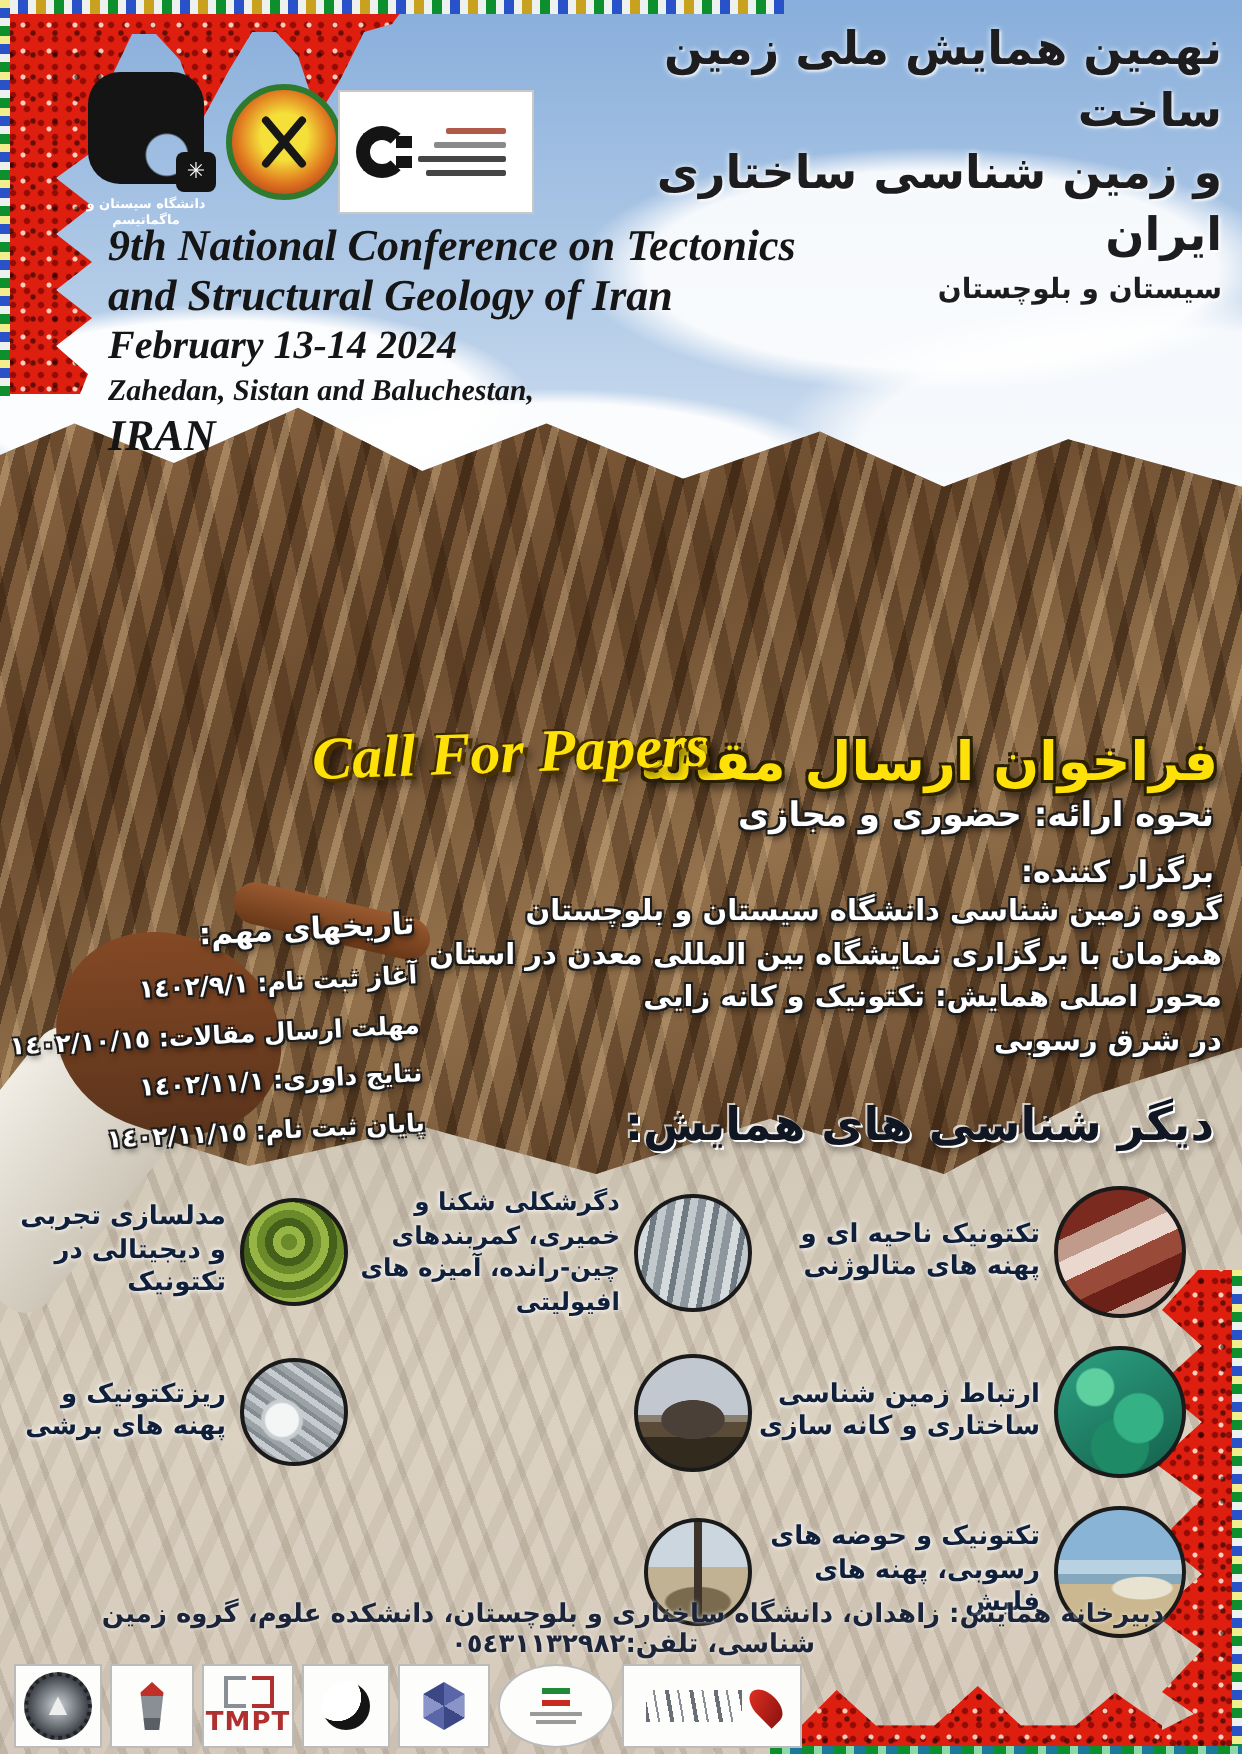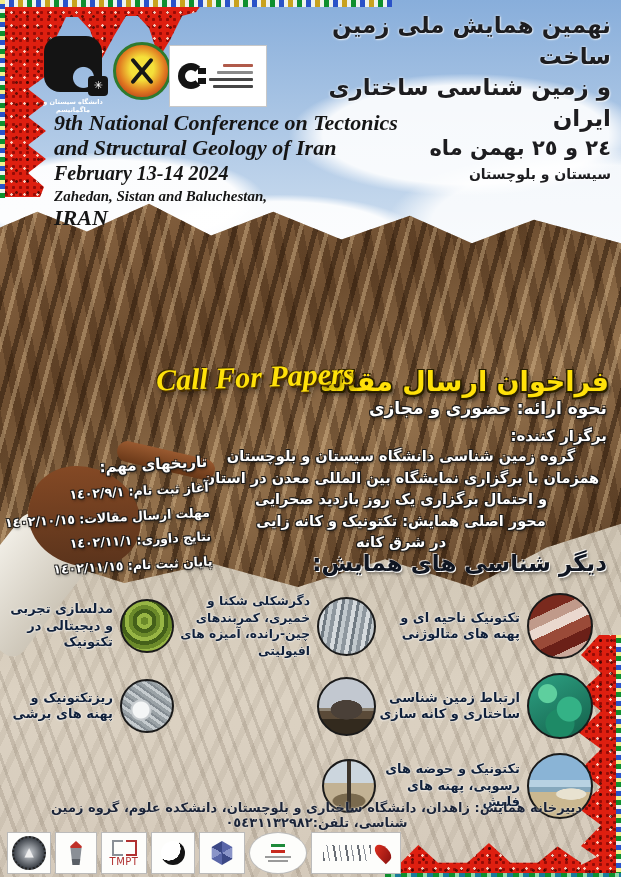--- a/index.html
+++ b/index.html
@@ -95,21 +95,21 @@
 
   .ow{color:#fff;text-shadow:-1px -1px 0 #1c1c1c,1px -1px 0 #1c1c1c,-1px 1px 0 #1c1c1c,1px 1px 0 #1c1c1c,1px 2px 3px rgba(0,0,0,.6);}
   .call-fa{position:absolute;right:12px;top:320px;z-index:6;direction:rtl;font-size:27px;font-weight:bold;
     color:#ffe10a;text-shadow:-1.5px -1.5px 0 #2a2000,1.5px -1.5px 0 #2a2000,-1.5px 1.5px 0 #2a2000,1.5px 1.5px 0 #2a2000,3px 4px 4px rgba(0,0,0,.6);margin-top:46px;}
   .call-en{position:absolute;left:156px;top:360px;z-index:6;font-family:"Liberation Serif",serif;
     font-style:italic;font-weight:bold;font-size:30px;color:#ffe10a;transform:rotate(-2deg);
     text-shadow:-1px -1px 0 #3a2a00,2px 2px 0 #4a3000,3px 4px 5px rgba(0,0,0,.65);}
   .presentation{position:absolute;right:14px;top:398px;z-index:6;direction:rtl;font-size:17px;font-weight:bold;}
   .organizer-label{position:absolute;right:14px;top:427px;z-index:6;direction:rtl;font-size:15px;font-weight:bold;}
   .organizer-lines{position:absolute;right:10px;top:446px;width:420px;z-index:6;direction:rtl;
-    text-align:center;font-size:14.5px;font-weight:bold;line-height:21.5px;}
+    font-size:14.5px;font-weight:bold;line-height:21.5px;}
   .dates{position:absolute;left:2px;top:458px;width:208px;z-index:6;direction:rtl;text-align:right;
     transform:rotate(-3deg);}
   .dates .hd{font-size:15px;font-weight:bold;margin-bottom:5px;}
   .dates .it{font-size:12.5px;font-weight:bold;line-height:24.5px;}
 
   .themes-header{position:absolute;right:14px;top:550px;z-index:6;direction:rtl;font-size:23px;font-weight:bold;
     color:#101622;text-shadow:1px 1px 0 #fff,-1px -1px 0 rgba(255,255,255,.7),2px 3px 3px rgba(0,0,0,.35);}
 
   
   .themes{position:absolute;left:6px;right:28px;top:586px;height:240px;z-index:6;direction:rtl;
@@ -148,21 +148,21 @@
   .lbox{background:#fdfdfb;height:40px;box-shadow:0 0 0 1px #bbb;display:flex;flex-direction:column;
     align-items:center;justify-content:center;}
   .bl-gear{width:42px;}  .bl-gear .g{width:30px;height:30px;border-radius:50%;border:2px dotted #222;
     background:radial-gradient(#cfd3d8,#3c4148 72%);color:#eee;font-size:12px;line-height:28px;text-align:center;}
   .bl-crest{width:40px;} .bl-crest .c{width:18px;height:24px;
     background:linear-gradient(180deg,#c03028 0 30%,#8a8f96 30% 75%,#5a5f66 75%);
     clip-path:polygon(50% 0,82% 22%,70% 100%,30% 100%,18% 22%);}
   .bl-tmpt{width:44px;} .bl-tmpt .br{display:flex;gap:3px;}
   .bl-tmpt .b1{width:9px;height:12px;border:2.5px solid #8a8f96;border-right:none;}
   .bl-tmpt .b2{width:9px;height:12px;border:2.5px solid #b03030;border-left:none;}
-  .bl-tmpt .t{font-size:10px;font-weight:normal;color:#b03030;letter-spacing:.5px;}
+  .bl-tmpt .t{font-size:13px;font-weight:bold;color:#b03030;letter-spacing:.5px;}
   .bl-cres{width:42px;} .bl-cres .m{width:24px;height:24px;border-radius:50%;
     background:radial-gradient(circle at 32% 32%, #ffffff 0 51%, #141414 52%);}
   .bl-cubes{width:44px;} .bl-cubes .x{width:24px;height:24px;
     background:conic-gradient(from 0deg,#5a66a8 0 60deg,#8a94c8 60deg 120deg,#3c4886 120deg 180deg,#5a66a8 180deg 240deg,#8a94c8 240deg 300deg,#3c4886 300deg);
     clip-path:polygon(50% 0,93% 25%,93% 75%,50% 100%,7% 75%,7% 25%);}
   .bl-oval{width:56px;border-radius:50%;}
   .bl-oval .f{width:14px;height:9px;background:linear-gradient(180deg,#1e8a3a 0 33%,#fff 33% 66%,#c82a1e 66%);}
   .bl-oval .l{width:26px;height:2px;background:#9a9a9a;margin-top:3px;}
   .bl-oval .l+.l{width:20px;margin-top:2px;}
   .bl-callig{width:88px;flex-direction:row;gap:6px;}
@@ -212,41 +212,39 @@
         <b></b>
         <b></b>
         <b></b>
         <b></b>
       </div>
   </div>
 
   <div class="title-fa">
     <div class="fa-l1">نهمین همایش ملی زمین ساخت</div>
     <div class="fa-l2">و زمین شناسی ساختاری ایران</div>
-    <div class="fa-l3">٢٤ و ٢٥ بهمن ماه</div>
     <div class="fa-l5">سیستان و بلوچستان</div>
   </div>
   <div class="title-en">
     <div class="en-l1">9th National Conference on Tectonics</div>
     <div class="en-l2">and Structural Geology of Iran</div>
     <div class="en-l3">February 13-14 2024</div>
     <div class="en-l4">Zahedan, Sistan and Baluchestan,</div>
     <div class="en-l5">IRAN</div>
   </div>
 
   <div class="call-fa">فراخوان ارسال مقاله</div>
   <div class="call-en">Call For Papers</div>
   <div class="presentation ow">نحوه ارائه: حضوری و مجازی</div>
   <div class="organizer-label ow">برگزار کننده:</div>
   <div class="organizer-lines ow">
     <div>گروه زمین شناسی دانشگاه سیستان و بلوچستان</div>
     <div>همزمان با برگزاری نمایشگاه بین المللی معدن در استان</div>
-    <div>و احتمال برگزاری یک روز بازدید صحرایی</div>
     <div>محور اصلی همایش: تکتونیک و کانه زایی</div>
-    <div>در شرق کانه</div>
+    <div>در شرق رسوبی</div>
   </div>
 
   <div class="dates ow">
     <div class="hd">تاریخهای مهم:</div>
     <div class="it">آغاز ثبت نام: ١٤٠٢/٩/١</div>
     <div class="it">مهلت ارسال مقالات: ١٤٠٢/١٠/١٥</div>
     <div class="it">نتایج داوری: ١٤٠٢/١١/١</div>
     <div class="it">پایان ثبت نام: ١٤٠٢/١١/١٥</div>
   </div>
 

